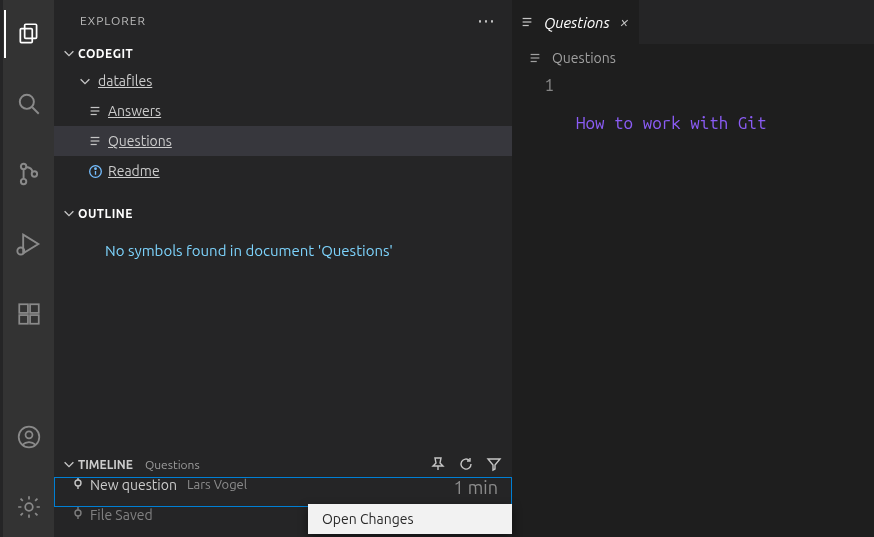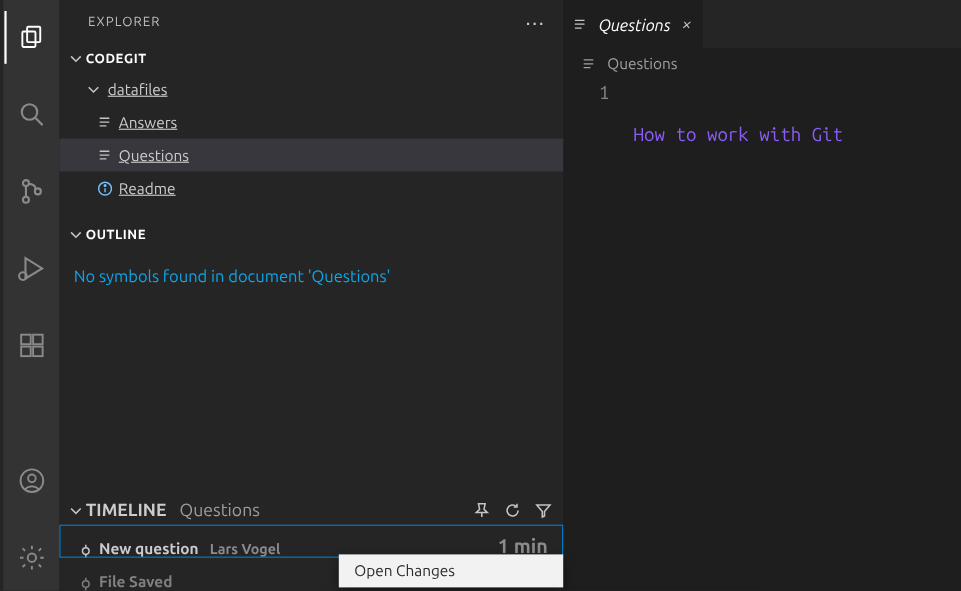--- a/index.html
+++ b/index.html
@@ -74,41 +74,41 @@
     height: 30px;
     color: #cccccc;
     cursor: pointer;
   }
   .tree-row.selected { background: #37373d; }
   .chev, .ficon { width: 18px; display:flex; justify-content:center; color:#c5c5c5; }
   .ficon { color: #c5c5c5; }
   .label { padding-left: 4px; text-decoration: underline; }
   .outline-msg {
     padding: 16px 0 0 13px;
-    color: #0ea5e9;
+    color: #7dd3fc;
     font-size: 15px;
+    margin-left: 38px;
   }
   .timeline-head {
     display: flex;
     align-items: center;
     height: 26px;
     padding-left: 6px;
     font-weight: 700;
-    font-size: 16px;
+    font-size: 12px;
     cursor: pointer;
   }
   .timeline-head .tl-file { font-weight: 400; color: #9d9d9d; margin-left: 12px; letter-spacing: 0; }
   .timeline-head .tl-actions { margin-left: auto; display:flex; gap:12px; padding-right:10px; }
   .timeline-row {
     display: flex;
-    align-items: flex-end;
+    align-items: flex-start;
     height: 30px;
     padding-left: 16px;
     cursor: pointer;
-    font-weight: bold;
   }
   .timeline-row.highlight {
     outline: 1px solid #007fd4;
     outline-offset: -1px;
   }
   .tl-dot { width: 16px; display:flex; justify-content:center; }
   .tl-label { color:#cccccc; padding-left:4px; }
   .tl-author { color:#8c8c8c; padding-left:10px; font-size: 13px; }
   .tl-time { margin-left:auto; padding-right:14px; color:#8c8c8c; font-size:18px; }
   .editor {

